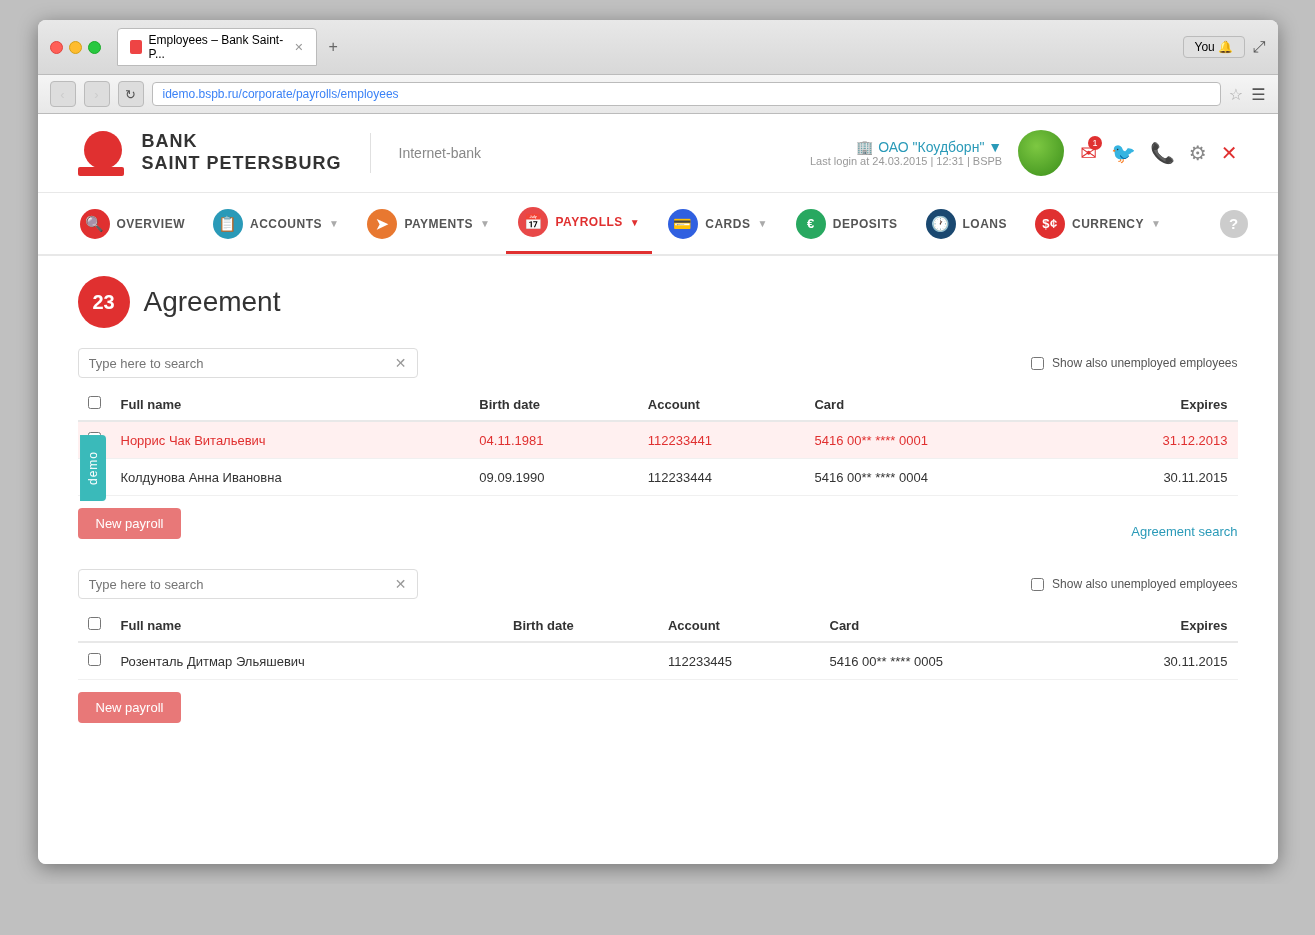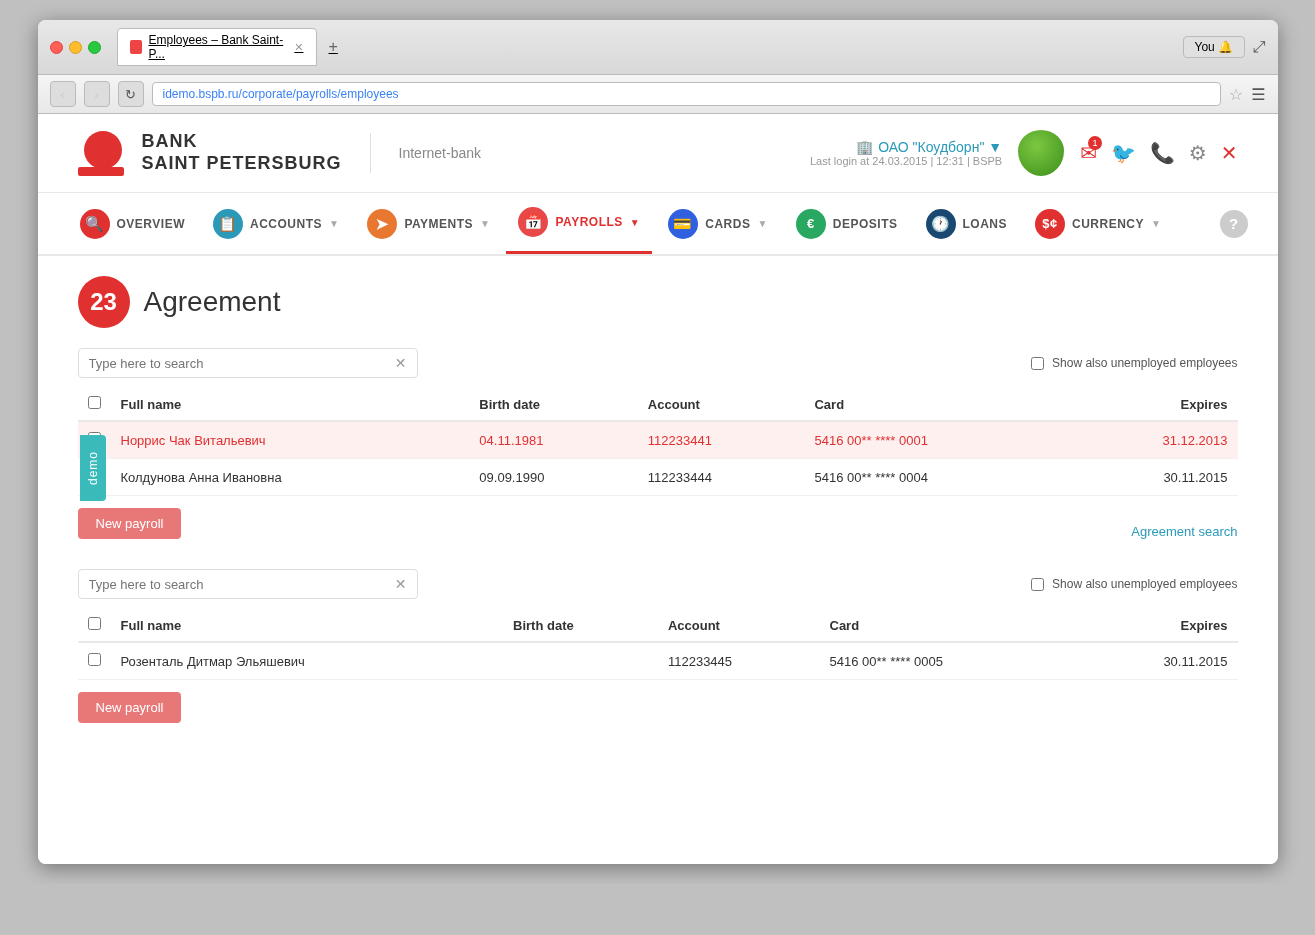--- a/index.html
+++ b/index.html
@@ -29,21 +29,20 @@
     }
     .tl-red { background: #ff5f57; border: 1px solid #e0443e; }
     .tl-yellow { background: #febc2e; border: 1px solid #d4a017; }
     .tl-green { background: #28c840; border: 1px solid #1aab29; }
     .tab-bar {
       flex: 1;
       display: flex;
       align-items: center;
       gap: 4px;
       margin-left: 8px;
-      text-decoration: underline;
     }
     .tab {
       background: white;
       border: 1px solid #bbb;
       border-radius: 4px 4px 0 0;
       padding: 4px 12px;
       font-size: 12px;
       display: flex;
       align-items: center;
       gap: 6px;
@@ -243,21 +242,21 @@
       align-items: center;
       gap: 14px;
       margin-bottom: 20px;
     }
     .page-icon {
       width: 52px; height: 52px;
       background: #e03030;
       border-radius: 50%;
       display: flex; align-items: center; justify-content: center;
       color: white;
-      font-size: 24px;
+      font-size: 20px;
       font-weight: bold;
       text-align: right;
     }
     .page-title {
       font-size: 28px;
       color: #333;
       font-weight: 300;
     }
 
     

